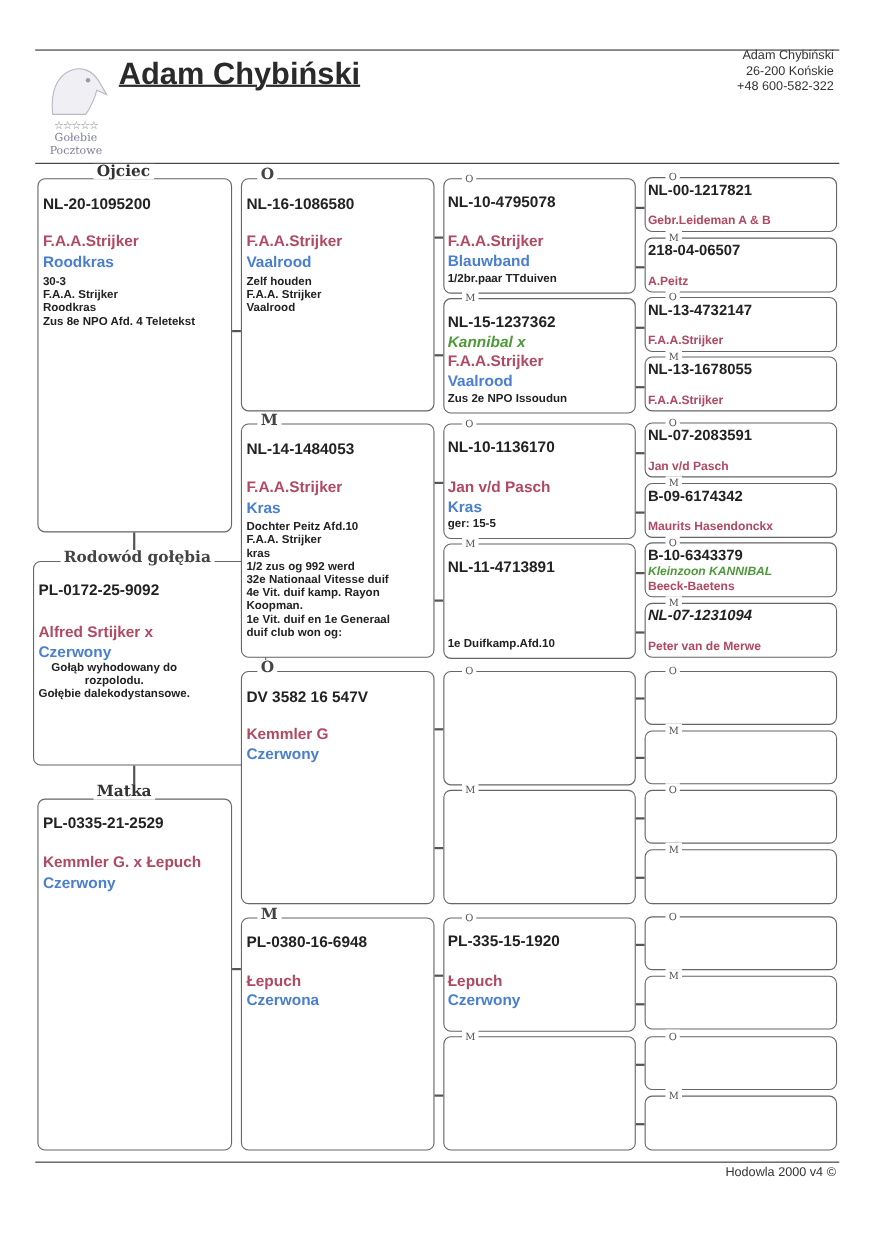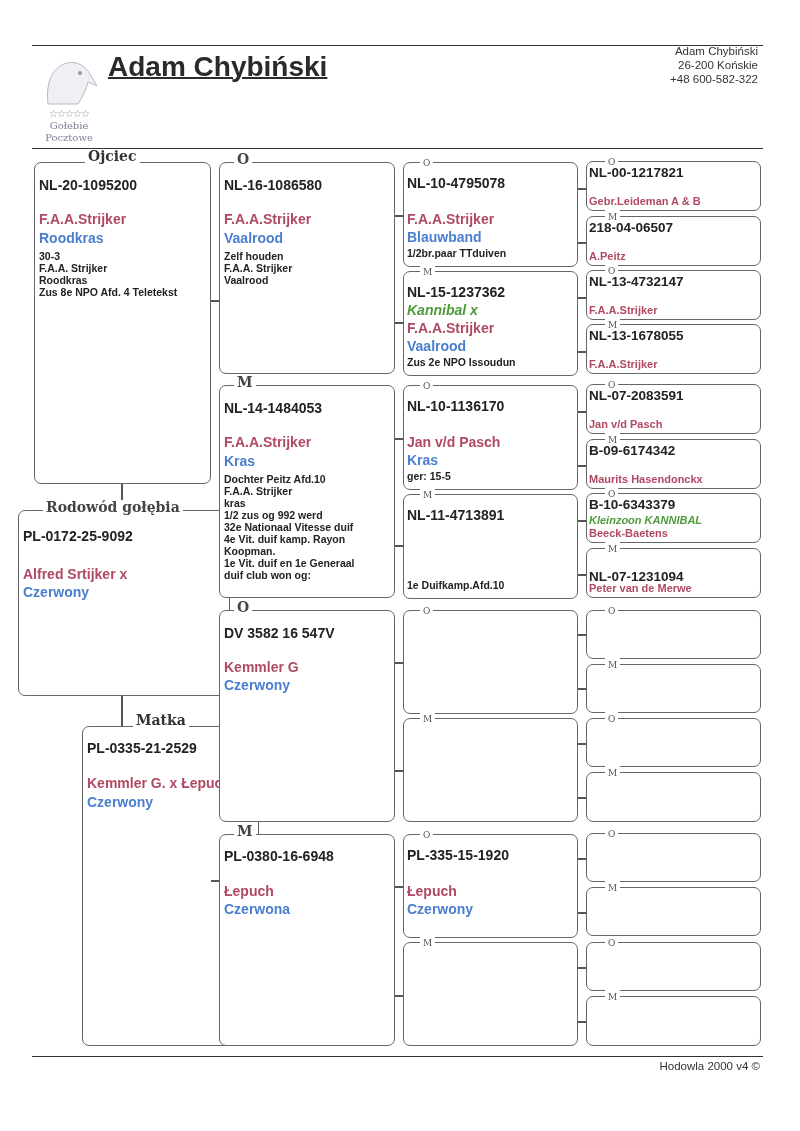--- a/index.html
+++ b/index.html
@@ -58,29 +58,34 @@
   <div class="abs color" style="left:4px;top:67px;">Roodkras</div>
   <div class="abs notes" style="left:4px;top:87px;">
     <div>30-3</div>
     <div>F.A.A. Strijker</div>
     <div>Roodkras</div>
     <div>Zus 8e NPO Afd. 4 Teletekst</div>
   </div>
 </div>
 <div class="conn" style="left:121px;top:484px;width:1.5px;height:26px;"></div>
 
-<div class="box" style="left:18px;top:510px;width:212px;height:186px;text-align:center;">
+<div class="box" style="left:30px;top:510px;width:212px;height:186px;text-align:center;">
   <span class="lbl mid" style="left:24px;">Rodowód gołębia</span>
   <div class="abs ring-name" style="left:4px;top:17px;font-size:14px;">PL-0172-25-9092</div>
   <div class="abs breeder" style="left:4px;top:55px;">Alfred Srtijker x</div>
   <div class="abs color" style="left:4px;top:73px;">Czerwony</div>
+  <div class="abs notes" style="left:4px;top:90px;">
+    <div>Gołąb wyhodowany do</div>
+    <div>rozpolodu.</div>
+    <div>Gołębie dalekodystansowe.</div>
+  </div>
 </div>
 <div class="conn" style="left:121px;top:696px;width:1.5px;height:30px;"></div>
 
-<div class="box" style="left:34px;top:726px;width:177px;height:320px;margin-left:48px;">
+<div class="box" style="left:34px;top:726px;width:177px;height:320px;">
   <span class="lbl big" style="left:50px;">Matka</span>
   <div class="abs ring-name" style="left:4px;top:13px;font-size:14px;">PL-0335-21-2529</div>
   <div class="abs breeder" style="left:4px;top:48px;">Kemmler G. x Łepuch</div>
   <div class="abs color" style="left:4px;top:67px;">Czerwony</div>
 </div>
 
 <div class="conn" style="left:211px;top:300px;width:8px;height:1.5px;"></div>
 <div class="conn" style="left:211px;top:880px;width:8px;height:1.5px;"></div>
 
 <div class="box" style="left:219px;top:162px;width:176px;height:212px;">
@@ -224,21 +229,21 @@
   <div class="abs breeder-s" style="left:2px;top:33px;">Maurits Hasendonckx</div>
 </div>
 <div class="box" style="left:586px;top:493px;width:175px;height:50px;">
   <span class="lbl small" style="left:18px;">O</span>
   <div class="abs ring-small" style="left:2px;top:3px;">B-10-6343379</div>
   <div class="abs green-s" style="left:2px;top:20px;">Kleinzoon KANNIBAL</div>
   <div class="abs breeder-s" style="left:2px;top:33px;">Beeck-Baetens</div>
 </div>
 <div class="box" style="left:586px;top:548px;width:175px;height:50px;">
   <span class="lbl small" style="left:18px;">M</span>
-  <div class="abs ring-small" style="left:2px;top:20px;">NL-07-1231094</div>
+  <div class="abs ring-small" style="left:2px;top:3px;font-style:italic;">NL-07-1231094</div>
   <div class="abs breeder-s" style="left:2px;top:33px;">Peter van de Merwe</div>
 </div>
 <div class="box" style="left:586px;top:610px;width:175px;height:49px;">
     <span class="lbl small" style="left:18px;">O</span>
   </div>
 <div class="box" style="left:586px;top:664px;width:175px;height:49px;">
     <span class="lbl small" style="left:18px;">M</span>
   </div>
 <div class="box" style="left:586px;top:718px;width:175px;height:49px;">
     <span class="lbl small" style="left:18px;">O</span>

